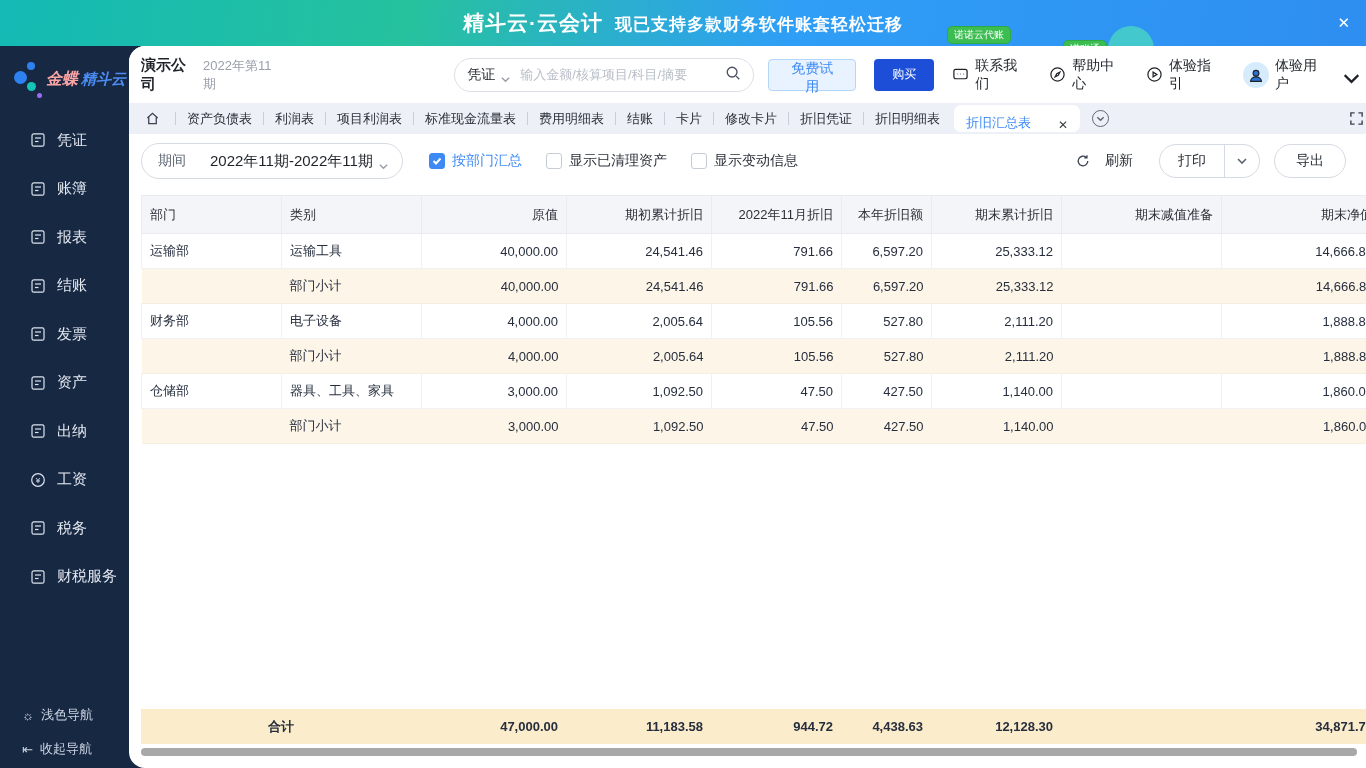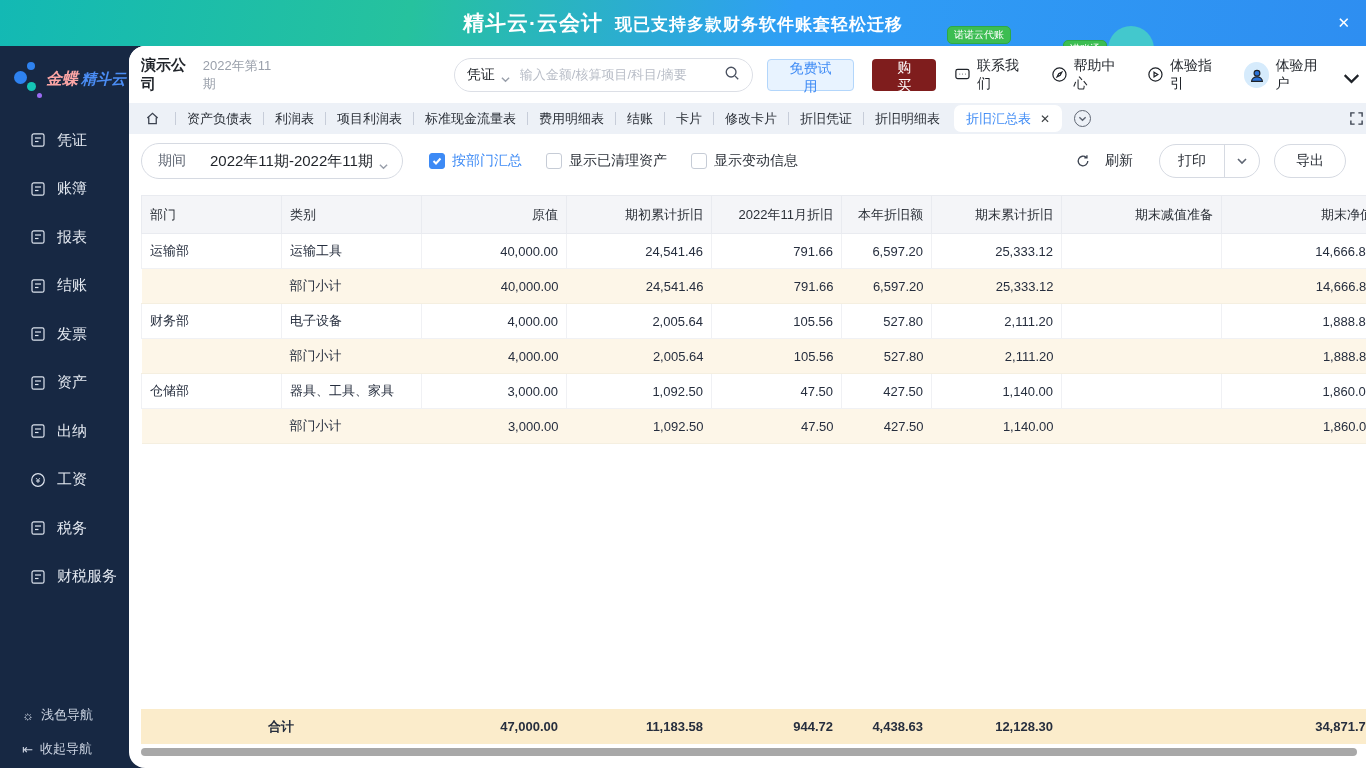--- a/index.html
+++ b/index.html
@@ -52,34 +52,34 @@
     border:1px solid #dcdfe6; border-radius:17px; padding:0 12px; }
   .search-cat { font-size:14px; color:#1f2329; cursor:pointer; }
   .chev { display:inline-block; width:9px; height:9px; margin:0 0 0 6px; }
   .chev svg { width:9px; height:9px; stroke:#9aa0ab; fill:none; stroke-width:1.6; }
   .search-input { flex:1; border:none; outline:none; font-size:13px; color:#1f2329; margin-left:10px; background:transparent; }
   .search-input::placeholder { color:#b8bdc7; }
   .search-mag svg { width:16px; height:16px; stroke:#4a5160; fill:none; stroke-width:1.5; }
   .topbar-actions { display:flex; align-items:center; gap:18px; margin-left:14px; }
   .btn-trial { height:32px; padding:0 15px; border:1px solid #b3d6fb; border-radius:4px; background:#e8f3ff;
     color:#3d8af5; font-size:14px; cursor:pointer; }
-  .btn-buy { height:32px; padding:0 18px; border:none; border-radius:4px; background:#7f1d1d;
-    color:#fff; font-size:14px; cursor:pointer; }
+  .btn-buy { height:32px; padding:0 18px; border:none; border-radius:4px; background:#1d4ed8;
+    color:#fff; font-size:12px; cursor:pointer; }
   .act { display:flex; align-items:center; gap:6px; font-size:14px; color:#1f2329; cursor:pointer; }
   .act svg { width:17px; height:17px; stroke:#1f2329; fill:none; stroke-width:1.3; }
   .avatar { width:26px; height:26px; border-radius:50%; background:#d6ebfc; display:flex; align-items:center; justify-content:center; }
   .avatar svg { width:18px; height:18px; }
 
   
   .tabbar { display:flex; align-items:center; height:31px; background:#edf1f7; padding-left:12px; }
   .home-ic svg { width:15px; height:15px; stroke:#3c4350; fill:none; stroke-width:1.4; display:block; }
   .home-ic { cursor:pointer; margin:0 4px; display:flex; }
   .tab-divider { width:1px; height:13px; background:#c7cdd9; margin:0 11px; }
   .tab { font-size:13px; color:#2b3038; cursor:pointer; white-space:nowrap; }
-  .tab-active { display:flex; align-items:center; gap:9px; height:27px; margin-left:14px; padding:0 12px;
+  .tab-active { display:flex; align-items:flex-end; gap:27px; height:27px; margin-left:14px; padding:0 12px;
     background:#fff; border-radius:7px; color:#3d8af5; font-size:13px; cursor:pointer; }
   .tab-close { color:#3c4043; font-size:12px; cursor:pointer; }
   .tab-more { width:17px; height:17px; border:1.3px solid #5f6673; border-radius:50%; margin-left:12px;
     display:flex; align-items:center; justify-content:center; cursor:pointer; }
   .tab-more svg { width:9px; height:9px; stroke:#5f6673; fill:none; stroke-width:1.6; }
   .tab-spacer { flex:1; }
   .expand-ic { margin-right:2px; cursor:pointer; display:flex; }
   .expand-ic svg { width:15px; height:15px; stroke:#3c4350; fill:none; stroke-width:1.5; }
 
   

